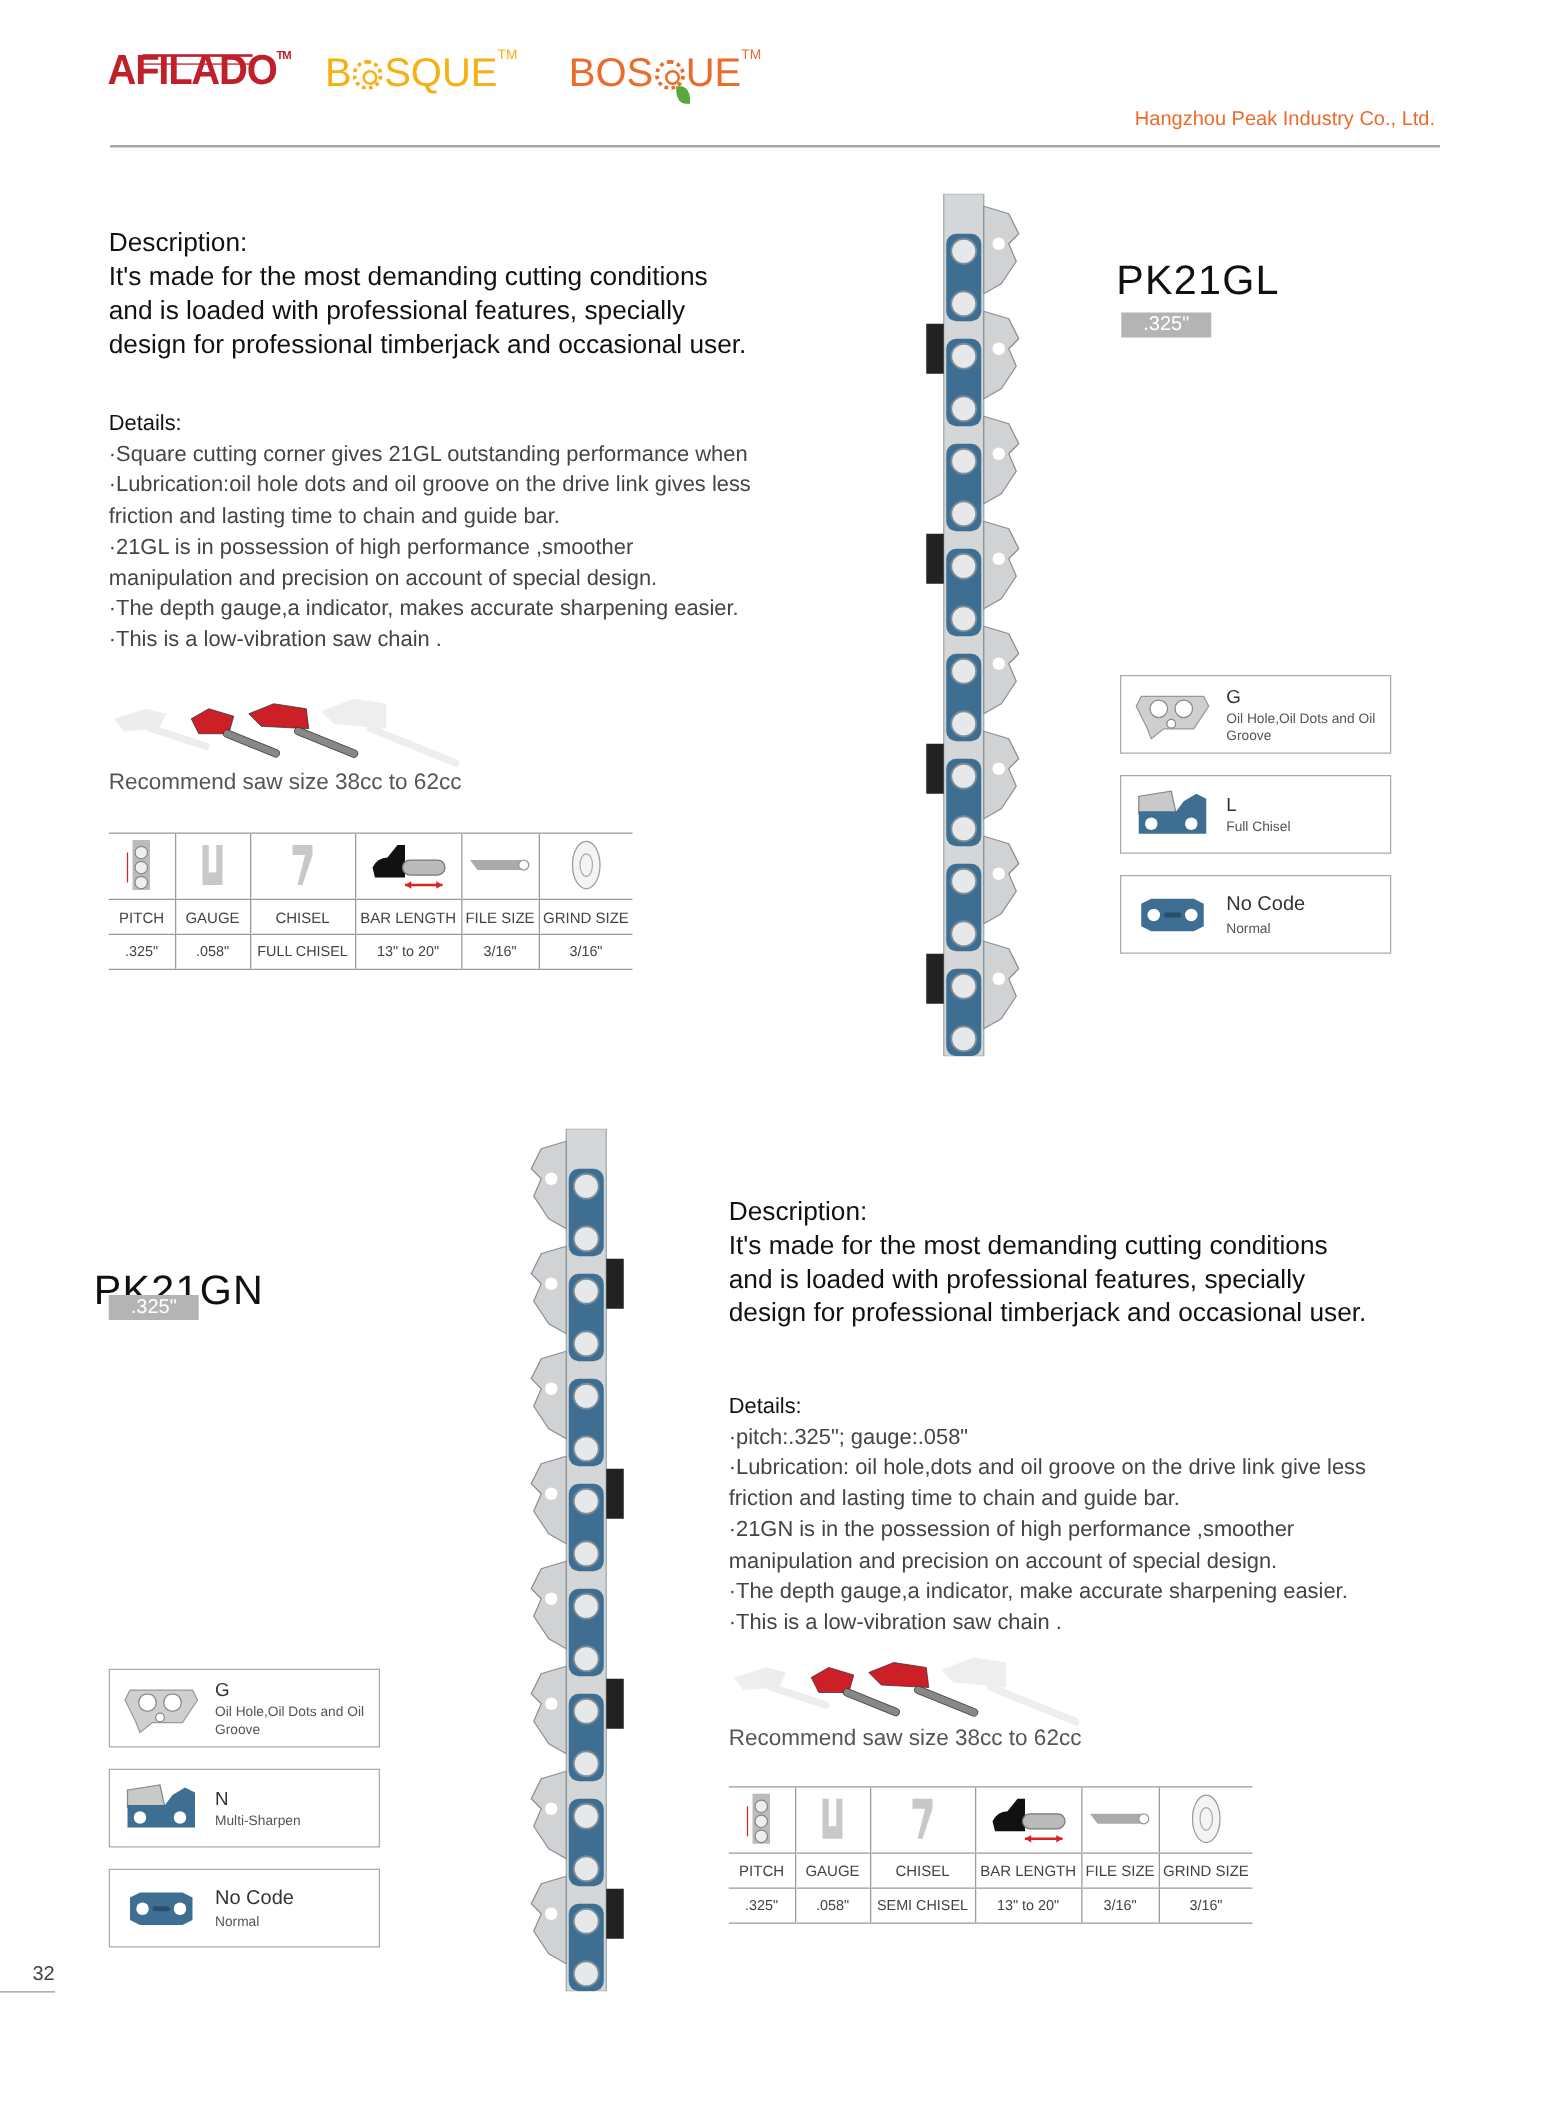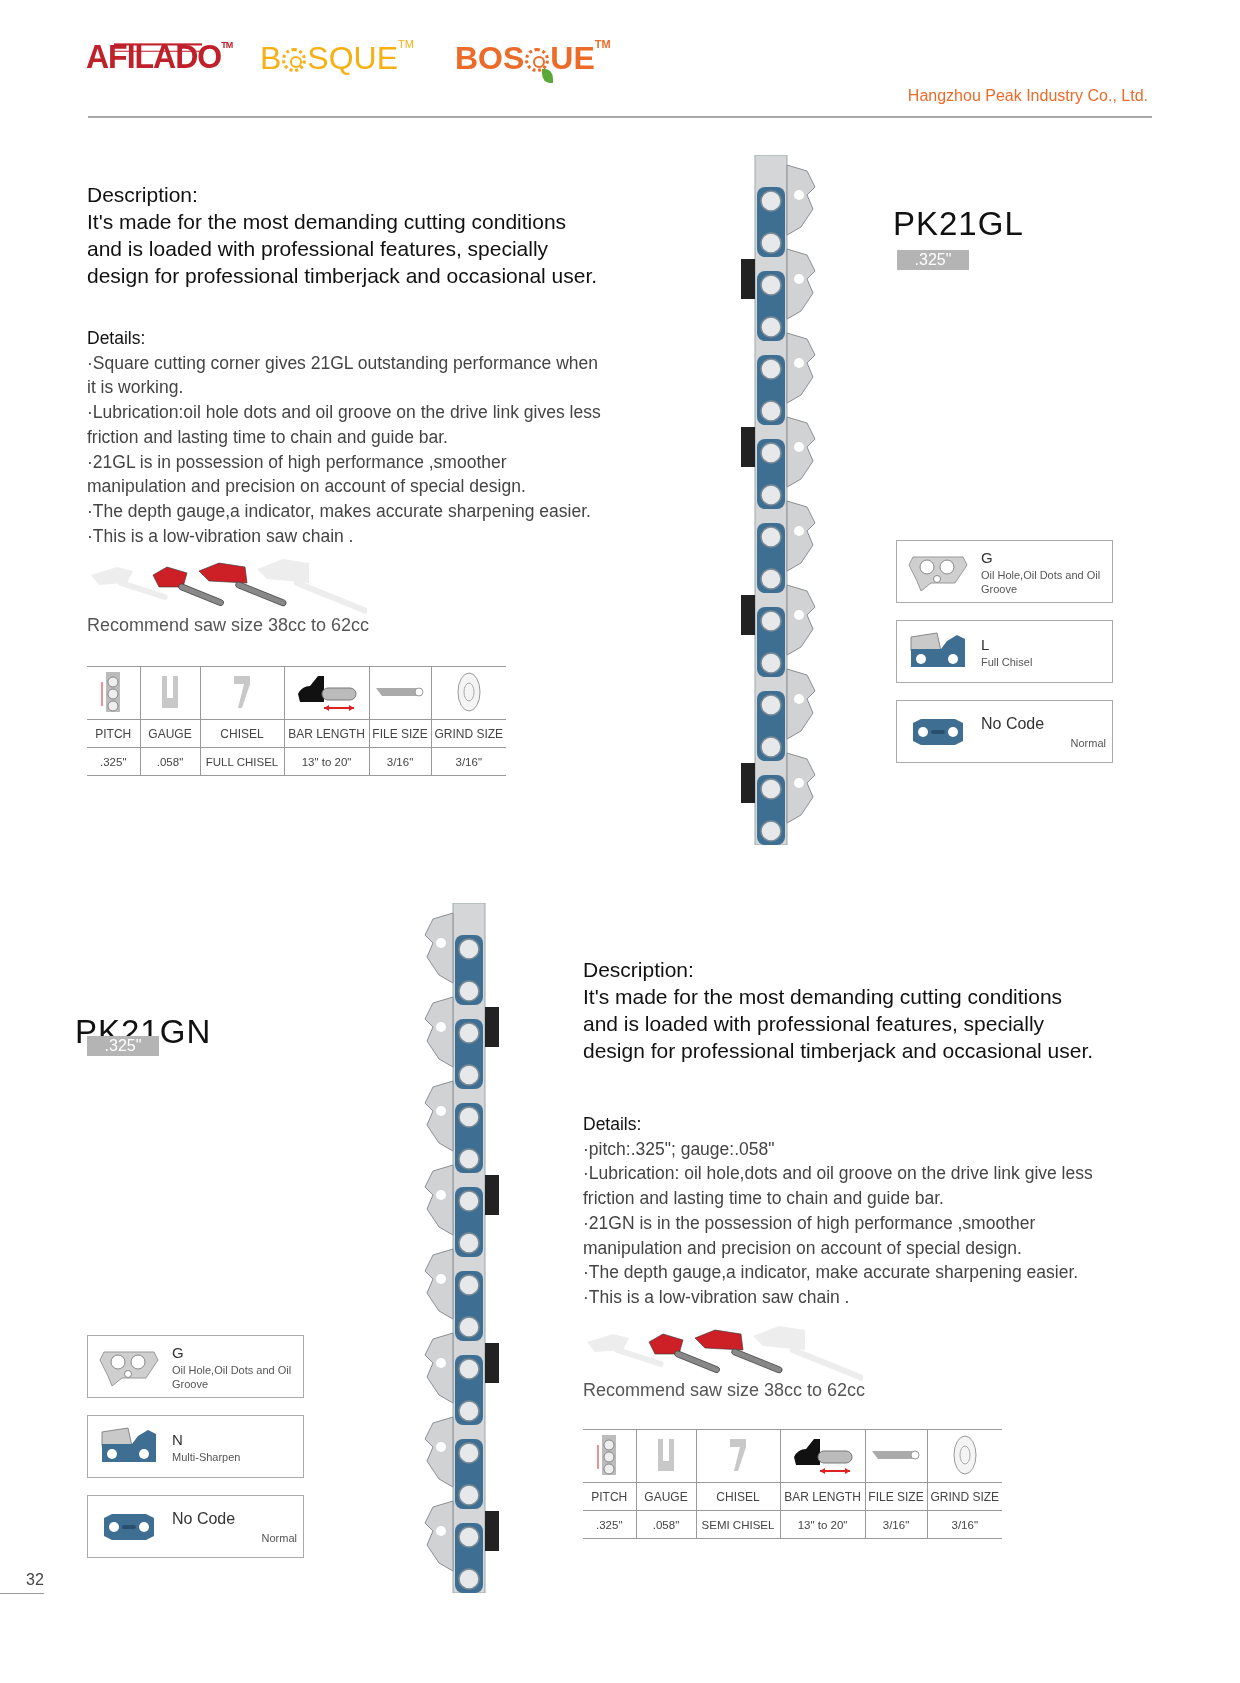--- a/index.html
+++ b/index.html
@@ -3,21 +3,21 @@
 <meta charset="utf-8">
 <style>
   html,body{margin:0;padding:0;background:#fff;}
   body{width:1240px;height:1683px;position:relative;overflow:hidden;font-family:"Liberation Sans","DejaVu Sans",sans-serif;color:#333;}
   .abs{position:absolute;}
   
   .logo-afilado{left:86px;top:38px;font-family:"Liberation Sans",sans-serif;font-weight:bold;font-size:32px;color:#c0202a;letter-spacing:-1px;transform:scaleY(1.05);}
   .logo-afilado .tm{font-size:9px;vertical-align:top;position:relative;top:2px;}
   .logo-afilado .stripes{position:absolute;left:28px;top:6px;width:88px;height:5px;border-top:2px solid #c0202a;border-bottom:1px solid #c0202a;}
   .logo-bosque1{left:260px;top:40px;font-size:32px;color:#f6b012;letter-spacing:0px;}
-  .logo-bosque2{left:455px;top:40px;font-size:32px;color:#ec6b29;font-weight:bold;}
+  .logo-bosque2{left:455px;top:40px;font-size:32px;color:#ec6b29;}
   .tmsup{font-size:11px;vertical-align:top;position:relative;top:-2px;}
   .gear{display:inline-block;width:24px;height:24px;border:3px dotted currentColor;border-radius:50%;box-sizing:border-box;position:relative;top:3px;margin:0 1px;}
   .gear::after{content:"";position:absolute;left:5px;top:5px;width:8px;height:8px;border:2px solid currentColor;border-radius:50%;}
   .leaf{position:absolute;left:14px;top:18px;width:11px;height:14px;background:#5aa83a;border-radius:0 70% 0 70%;}
   .company{right:92px;top:87px;font-size:16px;color:#ec6b29;}
   .header-rule{left:88px;top:116px;width:1064px;height:2px;background:#a8a8a8;}
 
   .desc{font-size:21px;line-height:27px;color:#111;}
   .details{font-size:17.5px;line-height:24.7px;color:#444;}
   .details .dh{color:#111;font-size:17.5px;margin-top:20px;}
@@ -31,21 +31,21 @@
   table.spec td:first-child{border-left:none;}
   table.spec tr.icons td{height:52px;border-top:1px solid #999;border-bottom:1px solid #999;}
   table.spec tr.labels td{height:27px;border-bottom:1px solid #999;}
   table.spec tr.vals td{height:27px;border-bottom:1px solid #999;font-size:11.5px;}
 
   
   .card{width:217px;height:63px;border:1px solid #aaa;box-sizing:border-box;background:#fff;}
   .card .code{position:absolute;left:84px;top:8px;font-size:15px;color:#333;}
   .card .code.big{font-size:16px;top:14px;}
   .card .sub{position:absolute;left:84px;top:27px;font-size:11px;color:#555;line-height:14px;width:125px;}
-  .card .sub.low{top:35px;text-align:right;}
+  .card .sub.low{top:35px;}
   .card .thumb{position:absolute;left:10px;top:10px;width:62px;height:42px;}
 
   .chain{position:absolute;}
   .pageno{left:26px;top:1571px;font-size:16px;color:#444;}
   .pageno-rule{left:0;top:1593px;width:44px;height:1px;background:#999;}
 </style>
 </head>
 <body>
 
 <div class="abs logo-afilado">
@@ -64,21 +64,20 @@
 <section>
   <div class="abs desc" style="left:87px;top:181px;width:620px;">
     <div>Description:</div>
     <div>It's made for the most demanding cutting conditions</div>
     <div>and is loaded with professional features,  specially</div>
     <div>design for  professional timberjack and occasional user.</div>
   </div>
   <div class="abs details" style="left:87px;top:306px;width:620px;">
     <div class="dh">Details:</div>
     <div>·Square cutting corner gives 21GL outstanding performance when</div>
-    <div>it is working.</div>
     <div>·Lubrication:oil hole dots and oil groove on the drive link gives less</div>
     <div>friction and lasting time to chain and guide bar.</div>
     <div>·21GL is in possession of high performance ,smoother</div>
     <div>manipulation and precision on account of special design.</div>
     <div>·The depth gauge,a indicator, makes accurate sharpening easier.</div>
     <div>·This is a low-vibration saw chain .</div>
   </div>
 
   <svg class="abs" style="left:87px;top:553px;" width="280" height="62">
     <g opacity="0.25">

